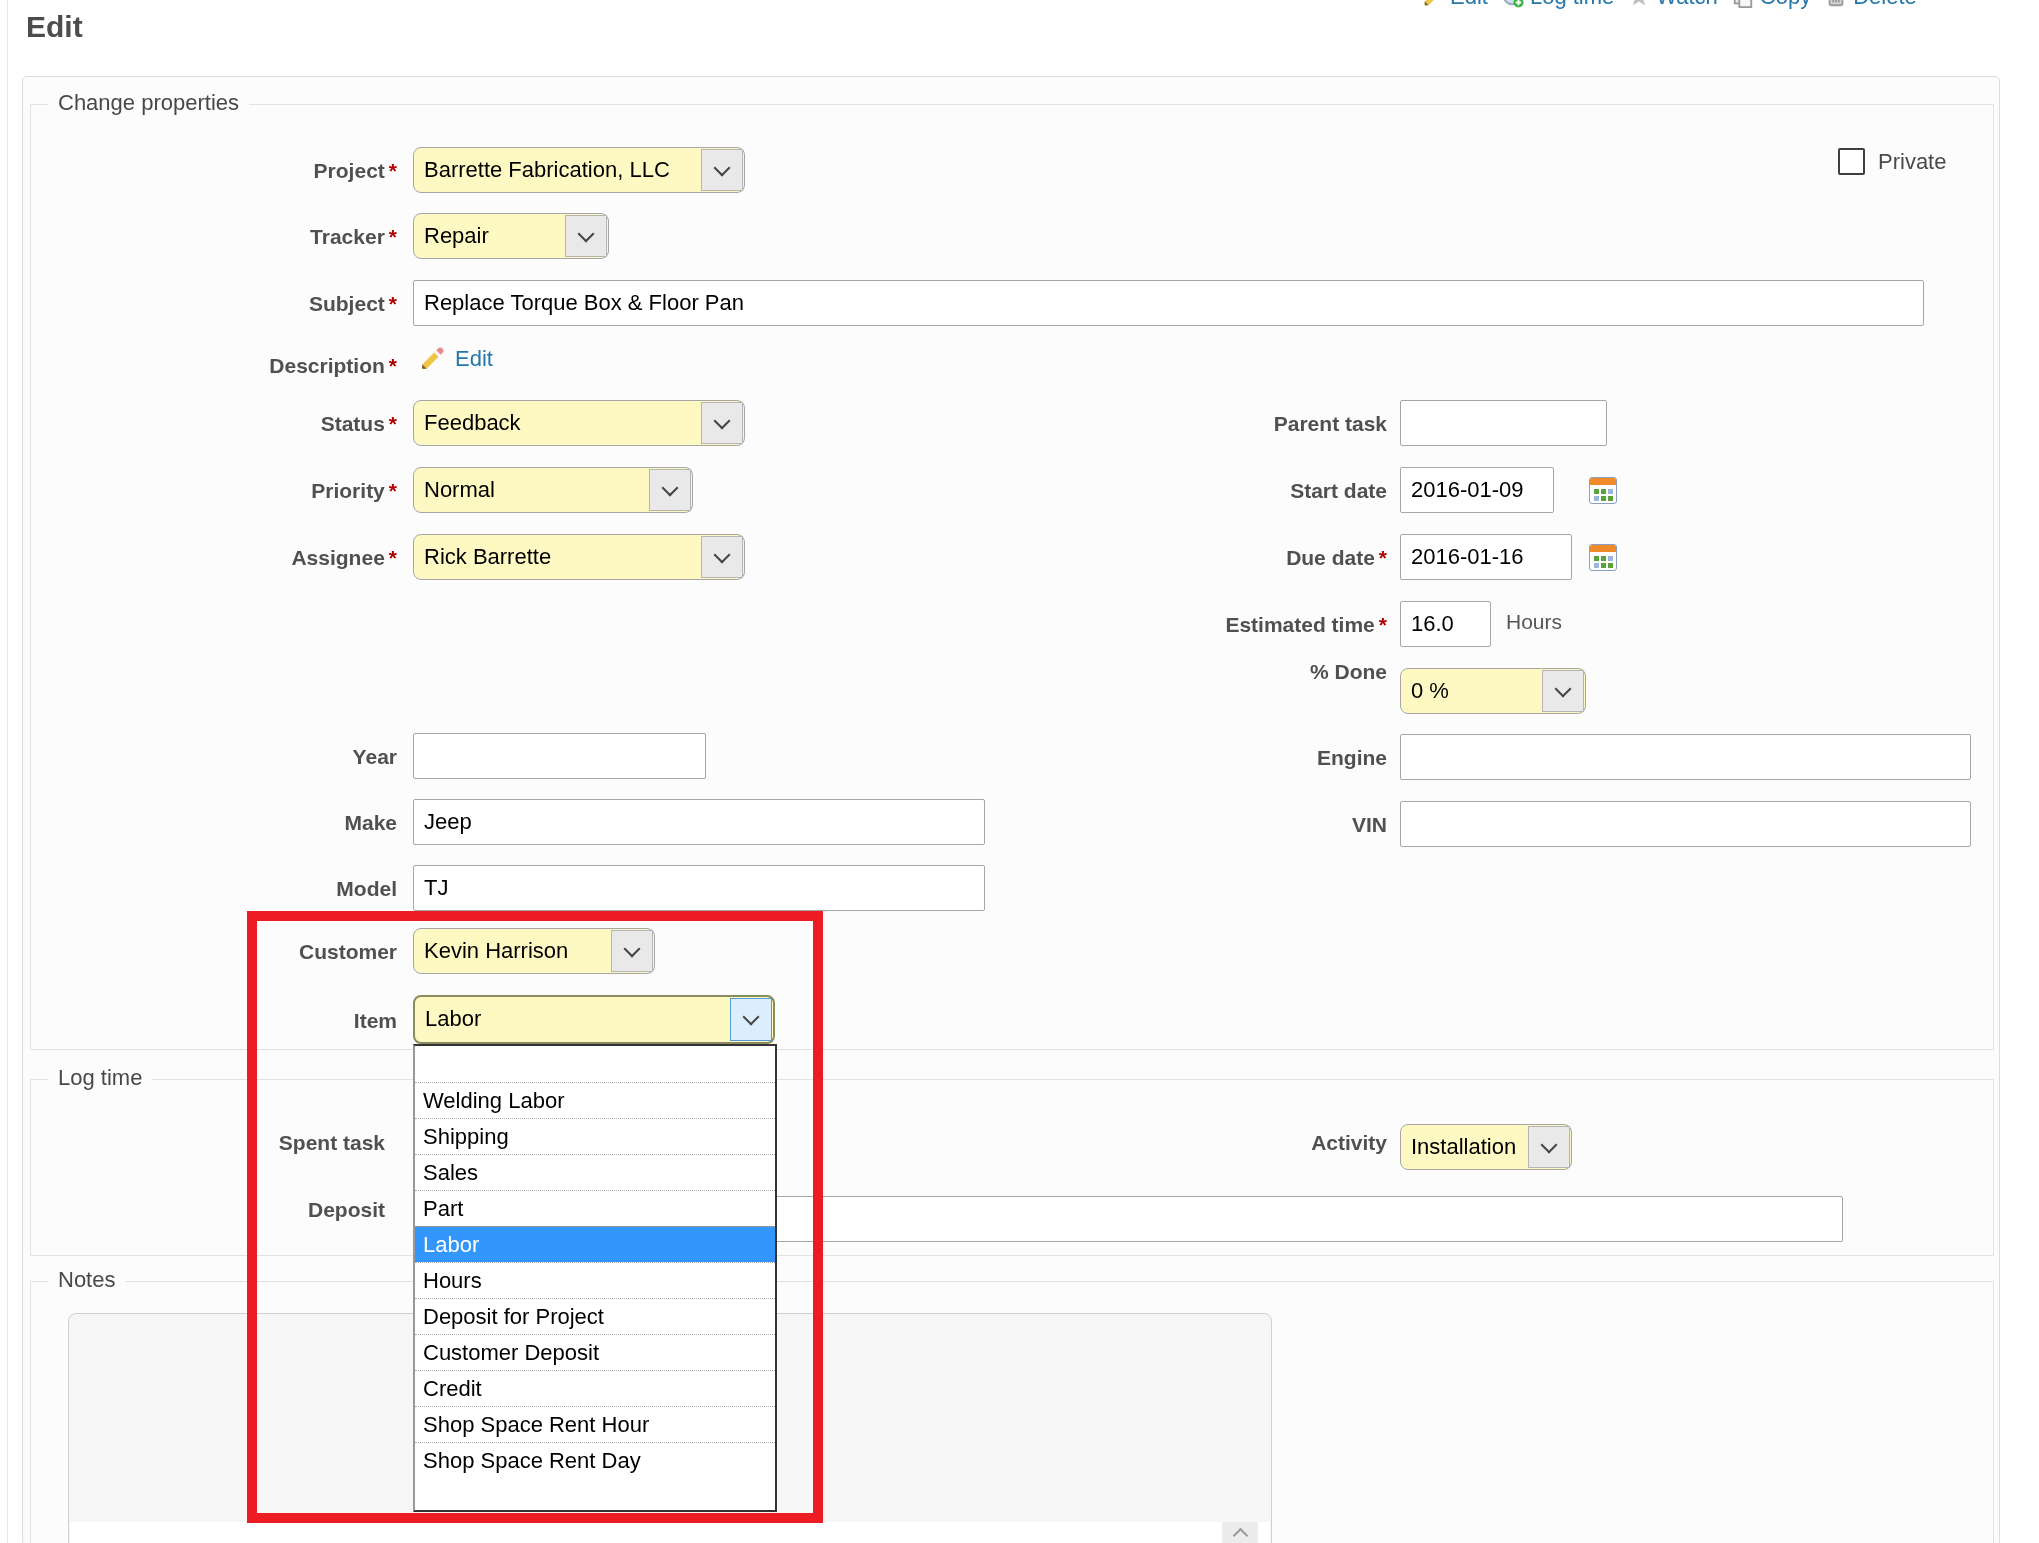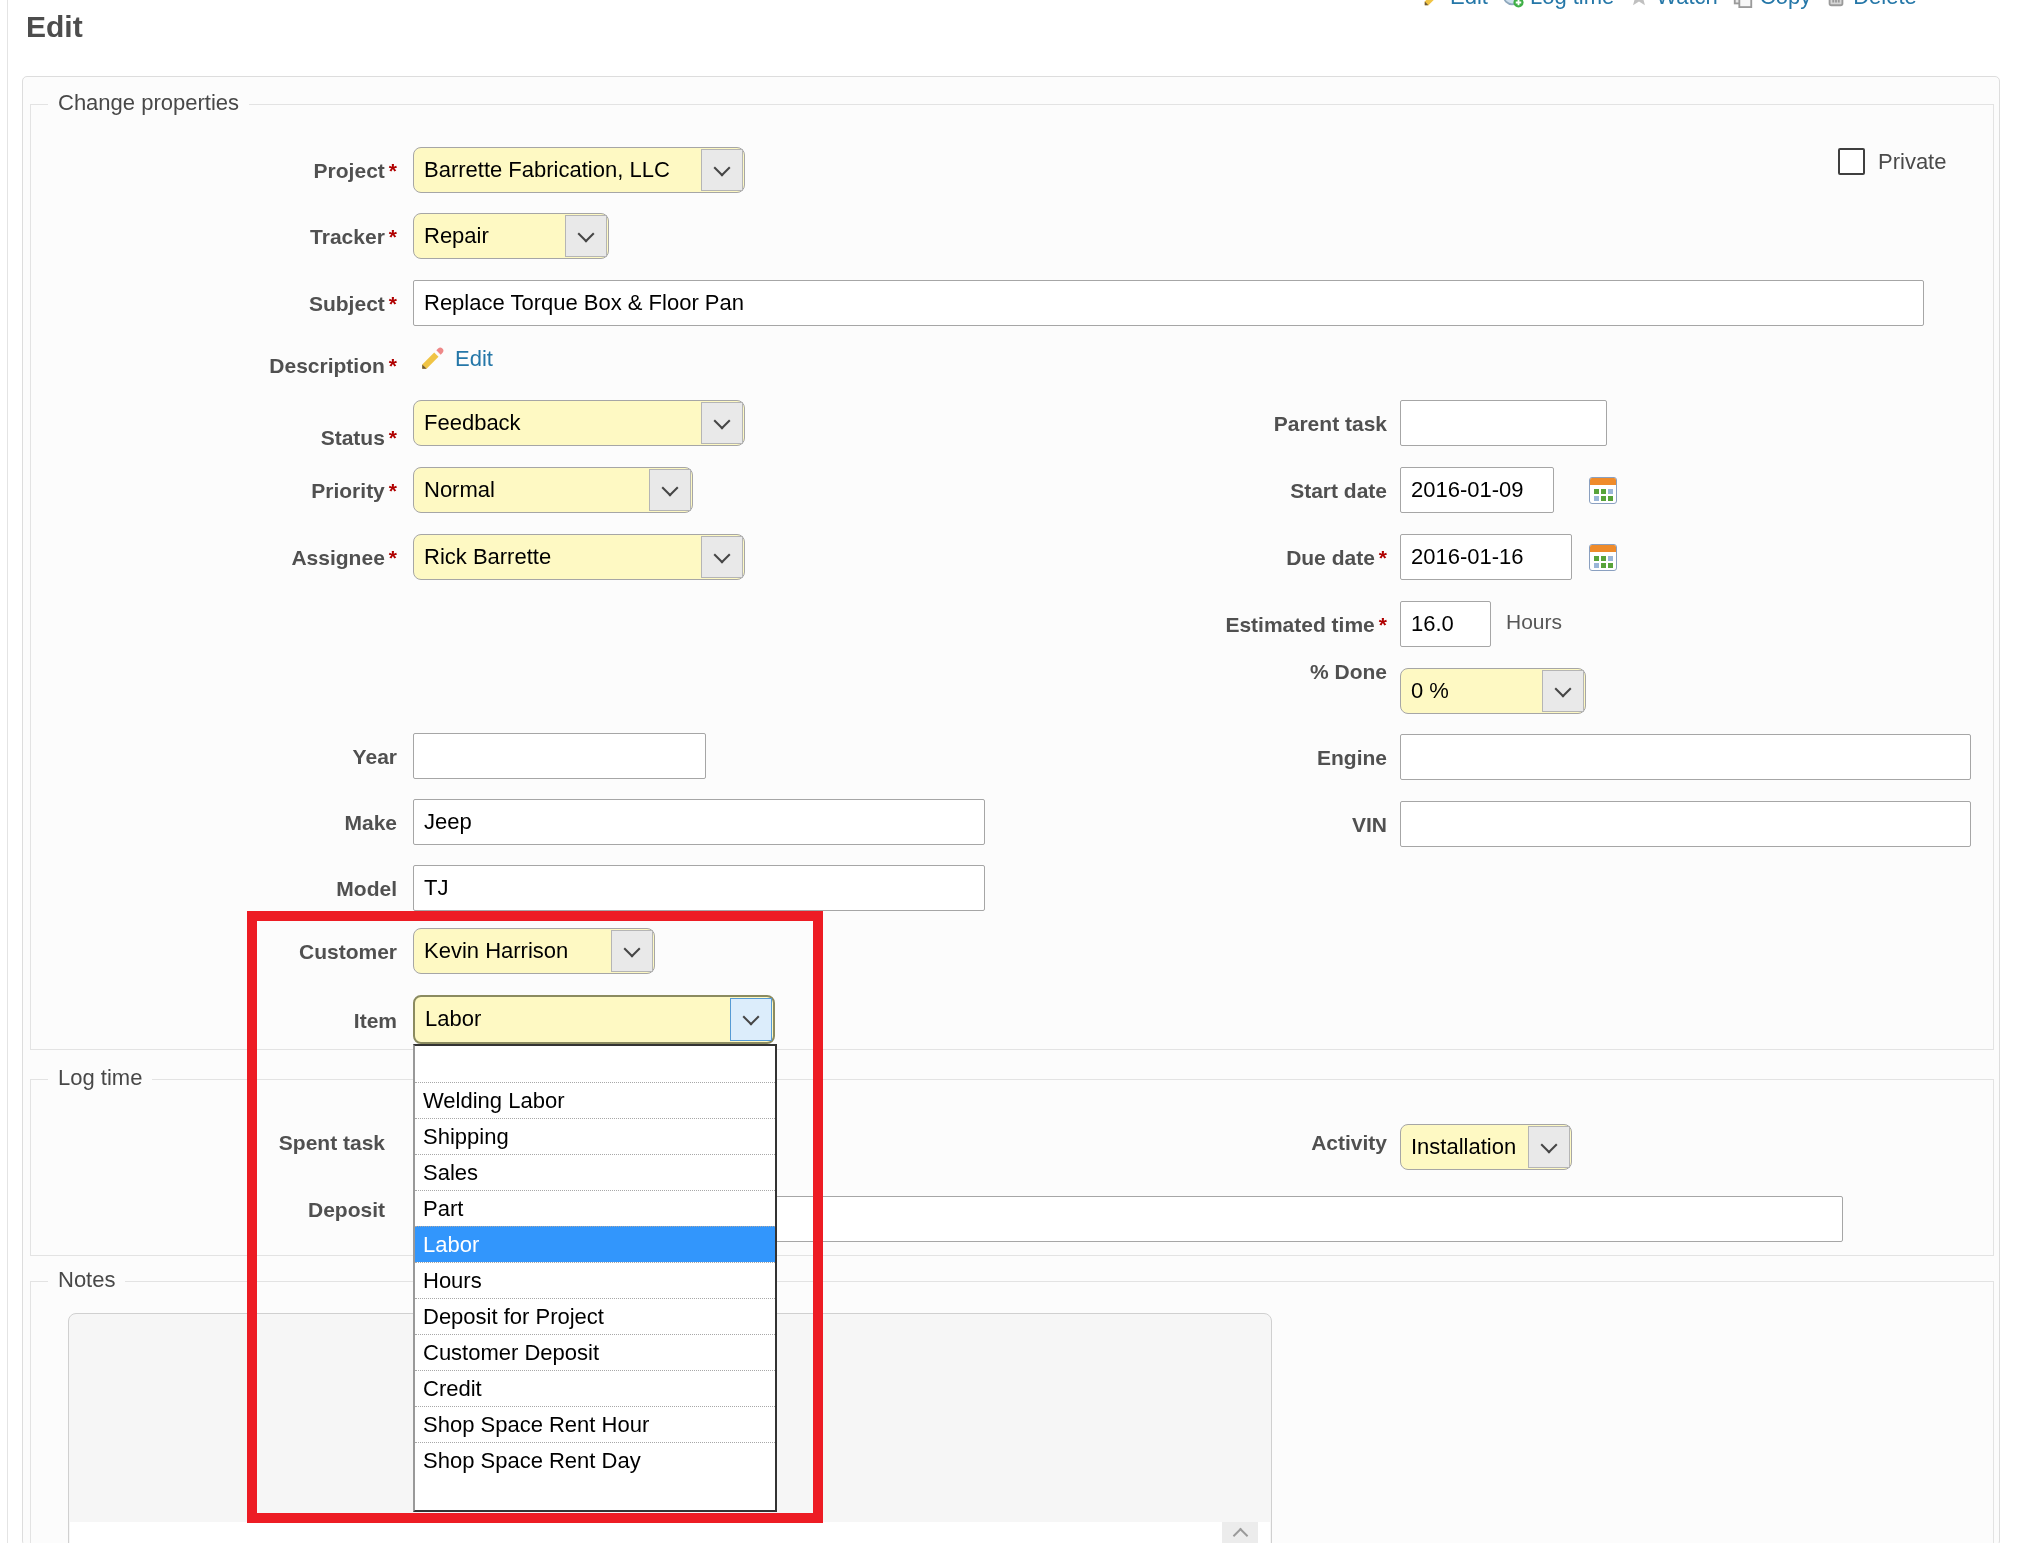--- a/index.html
+++ b/index.html
@@ -170,21 +170,21 @@
 
   <div class="formbox"></div>
 
   <div class="fieldset fs-cp"></div>
   <span class="legend lg-cp">Change properties</span>
 
   <div class="flabel" style="top:156px"><span>Project</span><b class="req">*</b></div>
   <div class="flabel" style="top:222px"><span>Tracker</span><b class="req">*</b></div>
   <div class="flabel" style="top:289px"><span>Subject</span><b class="req">*</b></div>
   <div class="flabel" style="top:351px"><span>Description</span><b class="req">*</b></div>
-  <div class="flabel" style="top:423px"><span>Status</span><b class="req">*</b></div>
+  <div class="flabel" style="top:409px"><span>Status</span><b class="req">*</b></div>
   <div class="flabel" style="top:476px"><span>Priority</span><b class="req">*</b></div>
   <div class="flabel" style="top:543px"><span>Assignee</span><b class="req">*</b></div>
   <div class="flabel" style="top:742px">Year</div>
   <div class="flabel" style="top:808px">Make</div>
   <div class="flabel" style="top:874px">Model</div>
   <div class="flabel" style="top:937px">Customer</div>
   <div class="flabel" style="top:1006px">Item</div>
 
   <div class="select" style="left:413px;top:147px;width:332px">
     <span class="sel-val">Barrette Fabrication, LLC</span>

